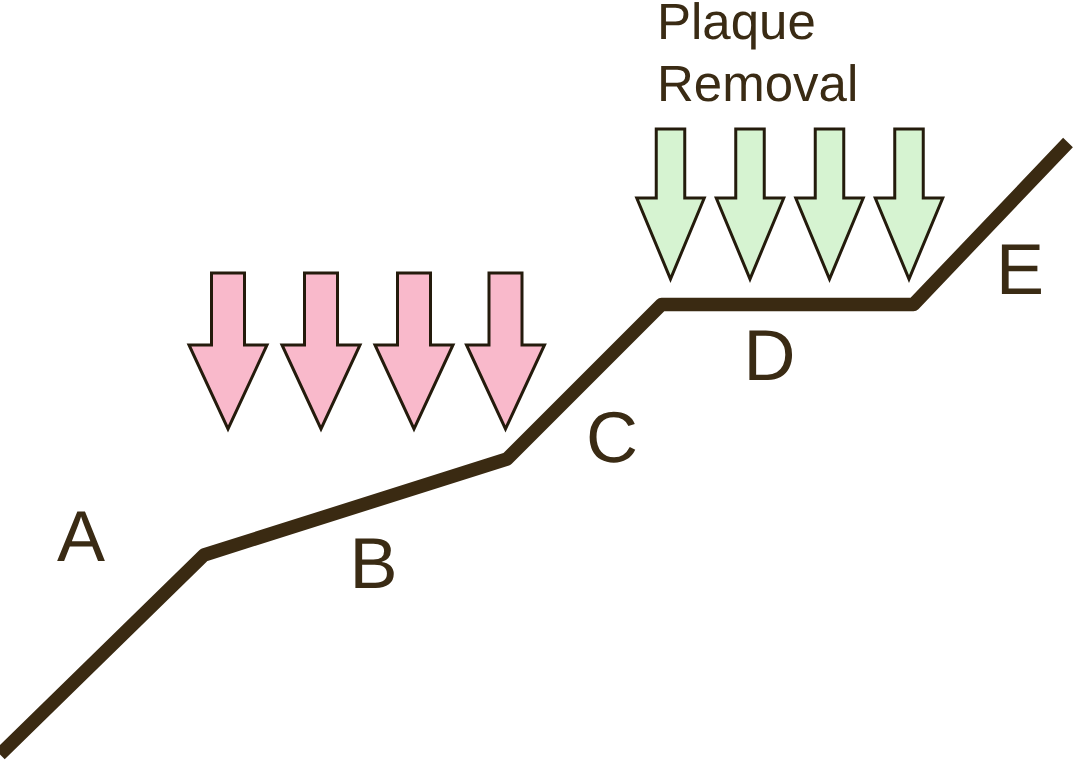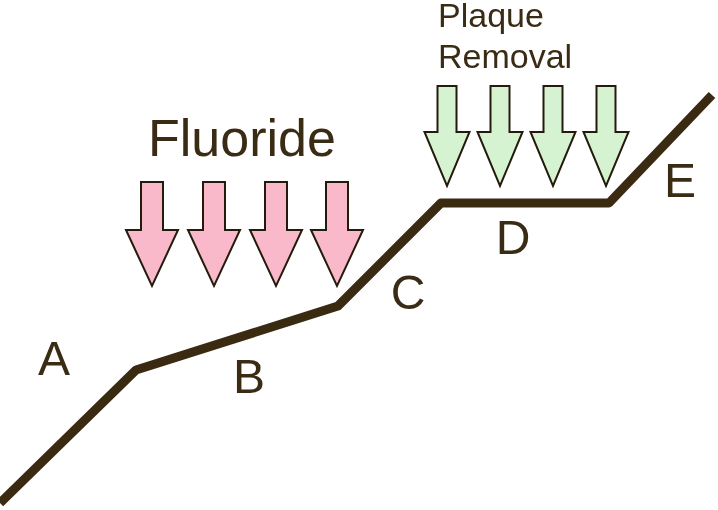--- a/index.html
+++ b/index.html
@@ -40,21 +40,20 @@
       <polyline points="0,503 136,370 338,306 441,203 609,203 712,95" fill="none" stroke="#3a2a12" stroke-width="9" stroke-linejoin="round" stroke-linecap="butt"></polyline>
       <polygon points="141,182 163,182 163,230 178,230 152,286 126,230 141,230" fill="#f9b9cb" stroke="#241b0c" stroke-width="2" stroke-linejoin="miter"></polygon>
       <polygon points="203,182 225,182 225,230 240,230 214,286 188,230 203,230" fill="#f9b9cb" stroke="#241b0c" stroke-width="2" stroke-linejoin="miter"></polygon>
       <polygon points="265,182 287,182 287,230 302,230 276,286 250,230 265,230" fill="#f9b9cb" stroke="#241b0c" stroke-width="2" stroke-linejoin="miter"></polygon>
       <polygon points="326,182 348,182 348,230 363,230 337,286 311,230 326,230" fill="#f9b9cb" stroke="#241b0c" stroke-width="2" stroke-linejoin="miter"></polygon>
       <polygon points="437.5,86 456.5,86 456.5,132 469.5,132 447,186 424.5,132 437.5,132" fill="#d6f3d1" stroke="#241b0c" stroke-width="2" stroke-linejoin="miter"></polygon>
       <polygon points="490.5,86 509.5,86 509.5,132 522.5,132 500,186 477.5,132 490.5,132" fill="#d6f3d1" stroke="#241b0c" stroke-width="2" stroke-linejoin="miter"></polygon>
       <polygon points="543.5,86 562.5,86 562.5,132 575.5,132 553,186 530.5,132 543.5,132" fill="#d6f3d1" stroke="#241b0c" stroke-width="2" stroke-linejoin="miter"></polygon>
       <polygon points="596.5,86 615.5,86 615.5,132 628.5,132 606,186 583.5,132 596.5,132" fill="#d6f3d1" stroke="#241b0c" stroke-width="2" stroke-linejoin="miter"></polygon>
     </svg>
-  <div class="annot" id="fluoride-label" style="left: 148px; top: 108px; font-size: 52px; line-height: 60px; color: rgb(58, 43, 20);">Fluoride</div>
   <div class="annot" id="plaque-label" style="left: 438px; top: -5px; font-size: 34px; line-height: 41px; color: rgb(58, 43, 20);">Plaque
 Removal</div>
   <div id="stage-labels">
       <div class="stage-label" style="left: 54px; top: 359px; font-size: 48px; color: rgb(58, 43, 20);">A</div>
       <div class="stage-label" style="left: 249px; top: 377px; font-size: 48px; color: rgb(58, 43, 20);">B</div>
       <div class="stage-label" style="left: 408px; top: 293px; font-size: 48px; color: rgb(58, 43, 20);">C</div>
       <div class="stage-label" style="left: 513px; top: 238px; font-size: 48px; color: rgb(58, 43, 20);">D</div>
       <div class="stage-label" style="left: 680px; top: 181px; font-size: 48px; color: rgb(58, 43, 20);">E</div>
     </div>
 </div>

